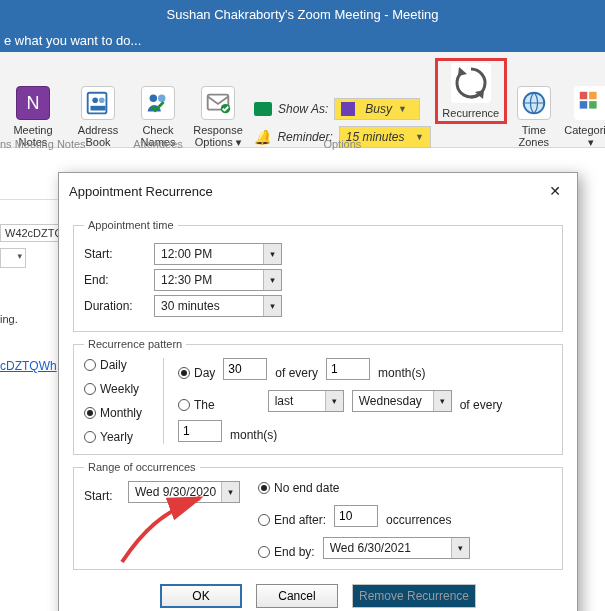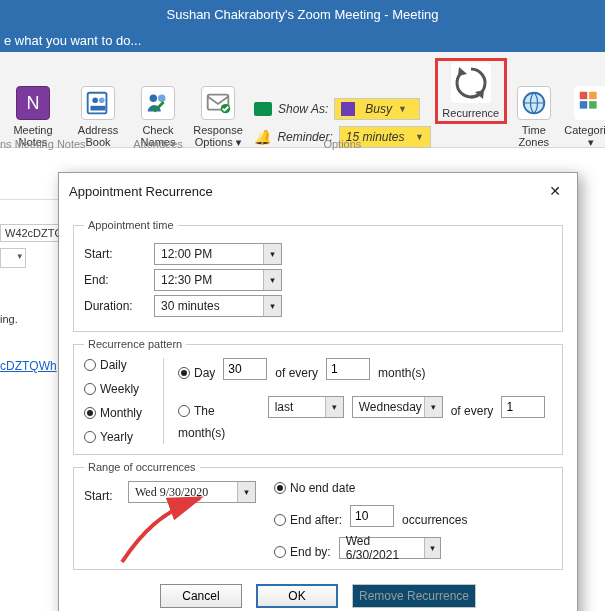--- a/index.html
+++ b/index.html
@@ -38,21 +38,21 @@
   .dialog { position:absolute; left:58px; top:172px; width:520px; background:#fff; border:1px solid #9a9a9a; box-shadow:4px 4px 14px rgba(0,0,0,0.35); }
   .dlg-title { display:flex; justify-content:space-between; align-items:center; padding:8px 10px; font-size:13px;}
   .dlg-close { font-size:14px; padding:2px 6px;}
   .dlg-body { padding:4px 14px 12px 14px; }
   fieldset { border:1px solid #cecece; margin:6px 0; padding:8px 10px 10px 10px;}
   legend { font-size:11px; color:#444; padding:0 4px;}
   .row { display:flex; align-items:center; gap:8px; margin:4px 0;}
   .lab { width:62px; font-size:12px; }
   .combo { border:1px solid #9a9a9a; background:#fff; height:22px; display:flex; align-items:center; justify-content:space-between; padding:0 4px 0 6px; font-size:12px;}
   .combo .ar { background:#e9e9e9; border-left:1px solid #bcbcbc; width:18px; height:20px; display:flex; align-items:center; justify-content:center; font-size:9px; margin-right:-4px;}
-  .w120 { width:128px;} .w60{width:76px;margin-left:45px;} .w40{width:44px;} .w90{width:91px;margin-top:6px;}
+  .w120 { width:128px;} .w60{width:76px;margin-left:45px;} .w40{width:44px;} .w90{width:100px;}
   input.txt { border:1px solid #9a9a9a; height:22px; padding:0 4px; font-size:12px;}
   .radio { display:flex; align-items:center; gap:4px; font-size:12px;}
   .radio .dot { width:12px; height:12px; border:1px solid #555; border-radius:50%; display:inline-flex; align-items:center; justify-content:center;}
   .radio .dot.sel::after { content:""; width:6px; height:6px; background:#222; border-radius:50%;}
   .patterncols { display:flex; gap:14px;}
   .leftcol { display:flex; flex-direction:column; gap:10px; border-right:1px solid #cecece; padding-right:14px; min-width:80px;}
   .rightcol { display:flex; flex-direction:column; gap:10px; flex:1;}
   .inline { display:flex; align-items:flex-end; gap:8px; flex-wrap:wrap; font-size:12px;}
   .buttons { display:flex; gap:14px; justify-content:center; padding:8px 0 4px;}
   button.dlg { min-width:82px; height:24px; border:1px solid #8a8a8a; background:linear-gradient(#fdfdfd,#e9e9e9); font-size:12px;}
@@ -288,21 +288,21 @@
         </div>
       </div>
     </fieldset>
 
     <fieldset>
       <legend>Range of occurrences</legend>
       <div class="rangecols">
         <div class="col">
           <div class="inline">
             <span style="width:36px;">Start:</span>
-            <div class="combo" style="width:128px;font-family:Liberation Serif, serif;">
+            <div class="combo" style="width:112px;">
                 <span>Wed 9/30/2020</span>
                 <span class="ar">▾</span>
               </div>
           </div>
         </div>
         <div class="col">
           <label class="radio">
               <span class="dot sel"></span>
               <span>No end date</span>
             </label>
@@ -312,32 +312,32 @@
                 <span>End after:</span>
               </label>
             <input class="txt w40" value="10" style="">
             <span>occurrences</span>
           </div>
           <div class="inline">
             <label class="radio">
                 <span class="dot"></span>
                 <span>End by:</span>
               </label>
-            <div class="combo" style="width:102px;gap:10px;">
+            <div class="combo" style="width:147px;gap:10px;">
                 <span>Wed 6/30/2021</span>
                 <span class="ar">▾</span>
               </div>
           </div>
         </div>
       </div>
     </fieldset>
 
     <div class="buttons">
+      <button class="dlg primary">OK</button>
       <button class="dlg">Cancel</button>
-      <button class="dlg primary">OK</button>
       <button class="dlg" disabled="">Remove Recurrence</button>
     </div>
   </div>
 </div>
 
 <div class="arrowwrap">
   <svg width="110" height="90">
     <defs>
         <marker id="ah" markerWidth="10" markerHeight="10" refX="8" refY="3" orient="auto">
           <path d="M0,0 L0,6 L9,3 z" fill="#e03a3a"></path>

